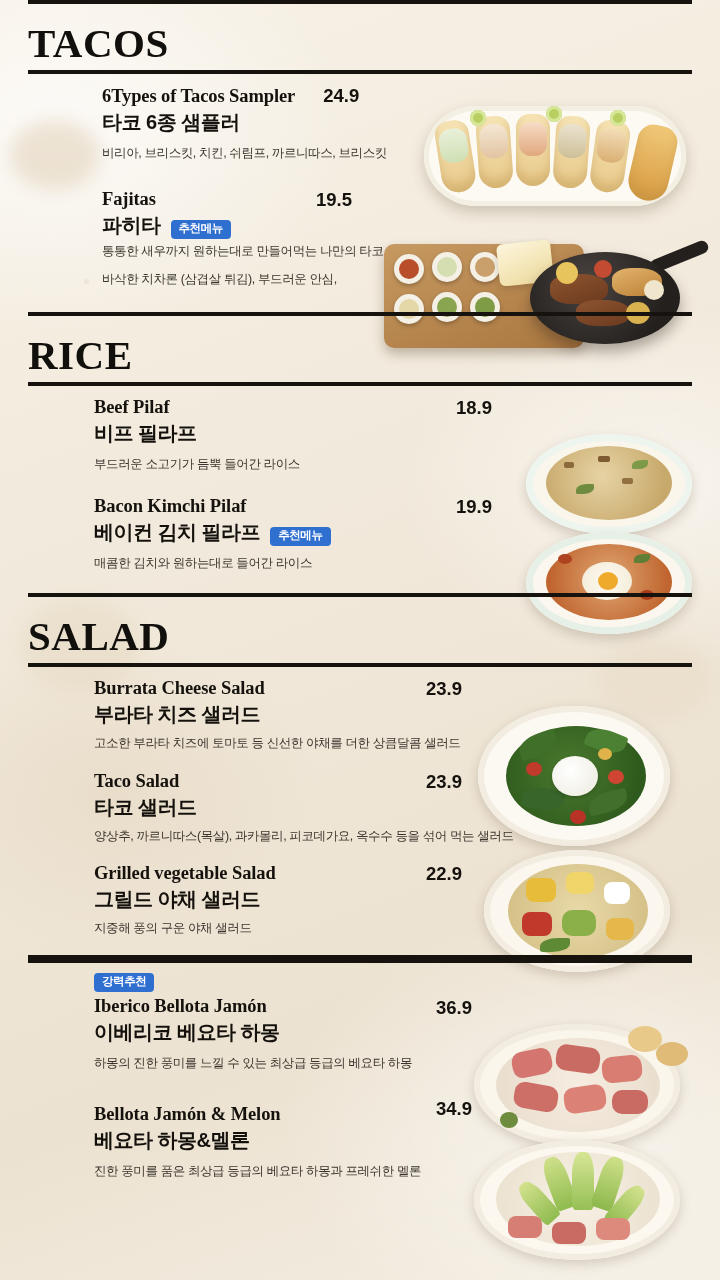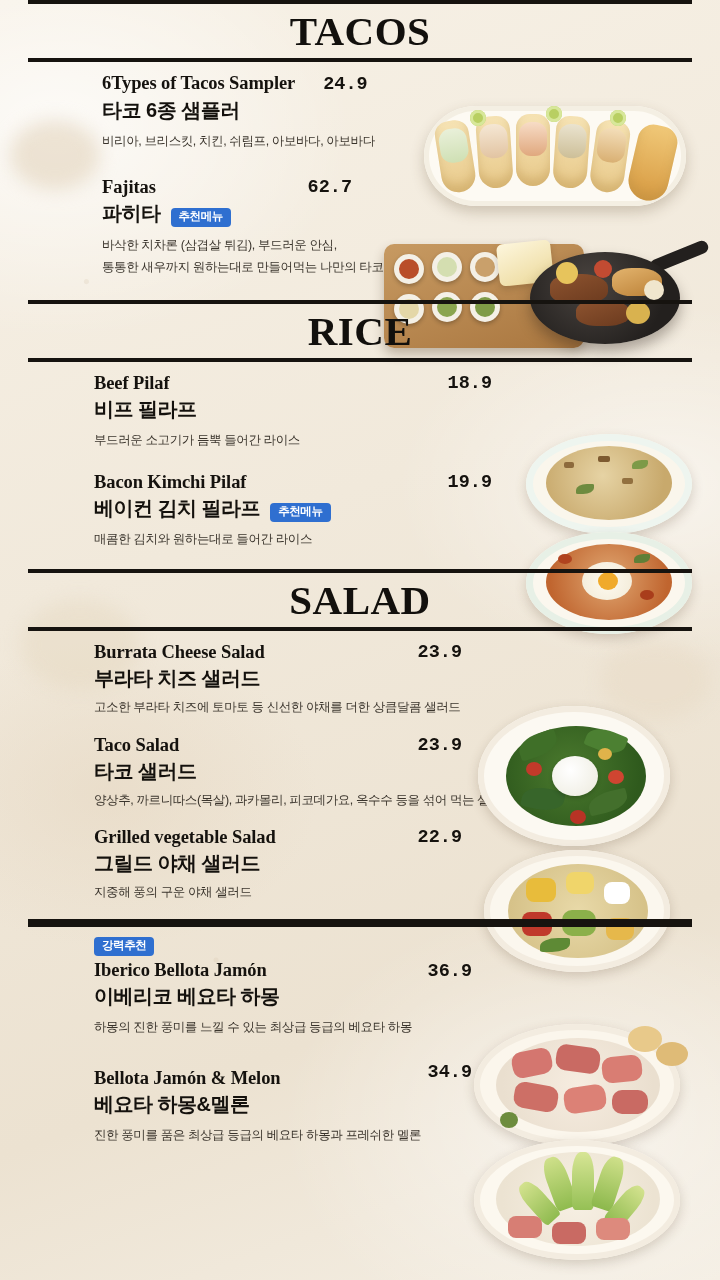--- a/index.html
+++ b/index.html
@@ -47,27 +47,26 @@
   .section-head {
     margin: 0 28px;
     position: relative;
   }
   .rule {
     height: 4px;
     background: #16130f;
     margin: 0;
   }
   .section-title {
-    text-align: center;
     font-family: "Liberation Serif", serif;
     font-weight: 700;
     color: #12100d;
     letter-spacing: 0.5px;
     line-height: 1;
-    padding: 7px 0 6px;
+    padding: 19px 0 6px;
     font-size: 41px;
   }
   .section-title.small { font-size: 38px; }
 
   
   .section-body { position: relative; padding: 0 28px; }
   .item {
     position: relative;
     padding: 11px 0 4px 0;
   }
@@ -77,21 +76,21 @@
   }
   .en {
     font-family: "Liberation Serif", serif;
     font-weight: 700;
     font-size: 18.5px;
     color: #15120e;
     letter-spacing: -0.1px;
     white-space: nowrap;
   }
   .price {
-    font-family: Liberation Mono, monospace;
+    font-family: Liberation Sans, sans-serif;
     font-weight: 700;
     font-size: 18.5px;
     color: #15120e;
     margin-left: auto;
     padding-left: 14px;
   }
   .kr-line {
     display: flex;
     align-items: flex-end;
     gap: 10px;
@@ -240,34 +239,34 @@
   <div class="section-body">
 
     <div class="item" style="padding-left:74px;">
       <div class="item-head">
         <span class="en">6Types of Tacos Sampler</span>
         <span class="price" style="margin-left:14px;">24.9</span>
       </div>
       <div class="kr-line">
         <span class="kr">타코 6종 샘플러</span>
       </div>
-      <div class="desc narrow">비리아, 브리스킷, 치킨, 쉬림프, 아보바다, 아보바다</div>
+      <div class="desc narrow">비리아, 브리스킷, 치킨, 쉬림프, 까르니따스, 브리스킷</div>
     </div>
 
     <div class="item" style="padding-left:74px;margin-top:10px;">
       <div class="item-head">
         <span class="en">Fajitas</span>
-        <span class="price p1">62.7</span>
+        <span class="price p1">19.5</span>
       </div>
       <div class="kr-line">
         <span class="kr">파히타</span>
         <span class="badge">추천메뉴</span>
       </div>
+      <div class="desc narrow" style="margin-top:2px;">통통한 새우까지 원하는대로 만들어먹는 나만의 타코</div>
       <div class="desc narrow" style="margin-top:8px;">바삭한 치차론 (삼겹살 튀김), 부드러운 안심,</div>
-      <div class="desc narrow" style="margin-top:2px;">통통한 새우까지 원하는대로 만들어먹는 나만의 타코</div>
     </div>
   </div>
 
   <div class="photo" id="ph-tacos1">
     <div class="tray"></div>
     <div class="taco" style="left:26px;top:20px;transform:rotate(-9deg);">
         <span class="fill" style="background:linear-gradient(180deg,#e9f0d9,#cfe0b4);"></span>
       </div>
     <div class="taco" style="left:62px;top:16px;transform:rotate(-4deg);">
         <span class="fill" style="background:linear-gradient(180deg,#f5e7d4,#e2c4a2);"></span>

